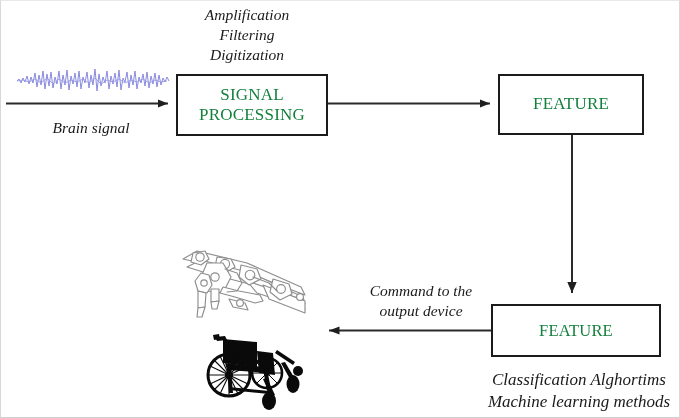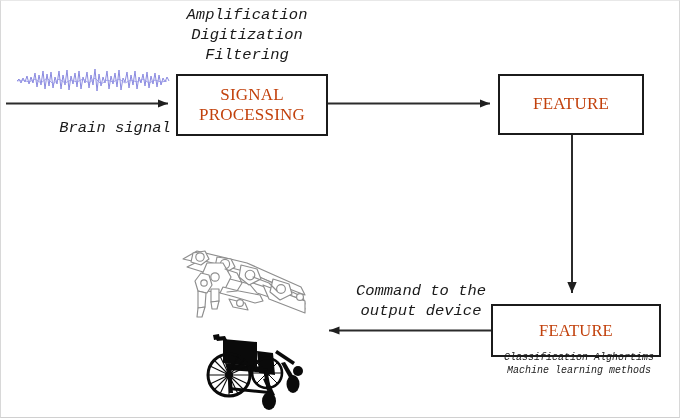--- a/index.html
+++ b/index.html
@@ -36,47 +36,47 @@
     border: 2px solid #1b1b1b;
     background: #ffffff;
     display: flex;
     flex-direction: column;
     align-items: center;
     justify-content: center;
     font-family: "Liberation Serif", "DejaVu Serif", serif;
     font-size: 17px;
     line-height: 1.18;
     letter-spacing: 0.2px;
-    color: #c2410c;
+    color: #15803d;
     text-align: center;
     white-space: nowrap;
   }
   .proc-box .ln { display: block; }
 
   #box-signal-processing { left: 175px; top: 73px;  width: 152px; height: 62px; }
   #box-feature-extraction{ left: 497px; top: 73px;  width: 146px; height: 61px; }
   #box-feature-classification { left: 490px; top: 303px; width: 170px; height: 53px; font-size: 16.5px; }
 
   
   .note {
     position: absolute;
     font-family: "Liberation Serif", "DejaVu Serif", serif;
     font-style: italic;
     color: #1a1a1a;
     text-align: center;
     line-height: 1.30;
     white-space: nowrap;
   }
-  .note .ln { display: block; font-family: Liberation Mono, monospace; }
+  .note .ln { display: block; }
 
   #note-amplification   { left: 182px; top: 4px;   width: 128px; font-size: 15.5px; }
   #note-extraction      { left: 510px; top: 26px;  width: 140px; font-size: 15.5px; }
-  #note-brain-signal    { left: 44px;  top: 117px; width: 140px; font-size: 15.5px; }
+  #note-brain-signal    { left: 20px;  top: 117px; width: 140px; font-size: 15.5px; }
   #note-command         { left: 344px; top: 280px; width: 152px; font-size: 15.5px; }
-  #note-classification  { left: 482px; top: 350px; width: 192px; font-size: 10px; }
+  #note-classification  { left: 482px; top: 368px; width: 192px; font-size: 17px; }
 </style>
 </head>
 <body>
 
 <div id="page">
 
   <svg id="canvas" viewBox="0 0 680 418">
     <defs>
       <marker id="ah-right" markerWidth="11" markerHeight="9" refX="10.5" refY="4.5" orient="auto" markerUnits="userSpaceOnUse">
         <path d="M0,0.4 L10.5,4.5 L0,8.6 Z" fill="#1f1f1f"></path>
@@ -223,22 +223,22 @@
   <div class="proc-box" id="box-feature-extraction">
     <span class="ln">FEATURE</span>
   </div>
 
   <div class="proc-box" id="box-feature-classification">
     <span class="ln">FEATURE</span>
   </div>
 
   <div class="note" id="note-amplification">
     <span class="ln">Amplification</span>
+    <span class="ln">Filtering</span>
     <span class="ln">Digitization</span>
-    <span class="ln">Filtering</span>
   </div>
 
 
   <div class="note" id="note-brain-signal">
     <span class="ln">Brain signal</span>
   </div>
 
   <div class="note" id="note-command">
     <span class="ln">Command to the</span>
     <span class="ln">output device</span>

